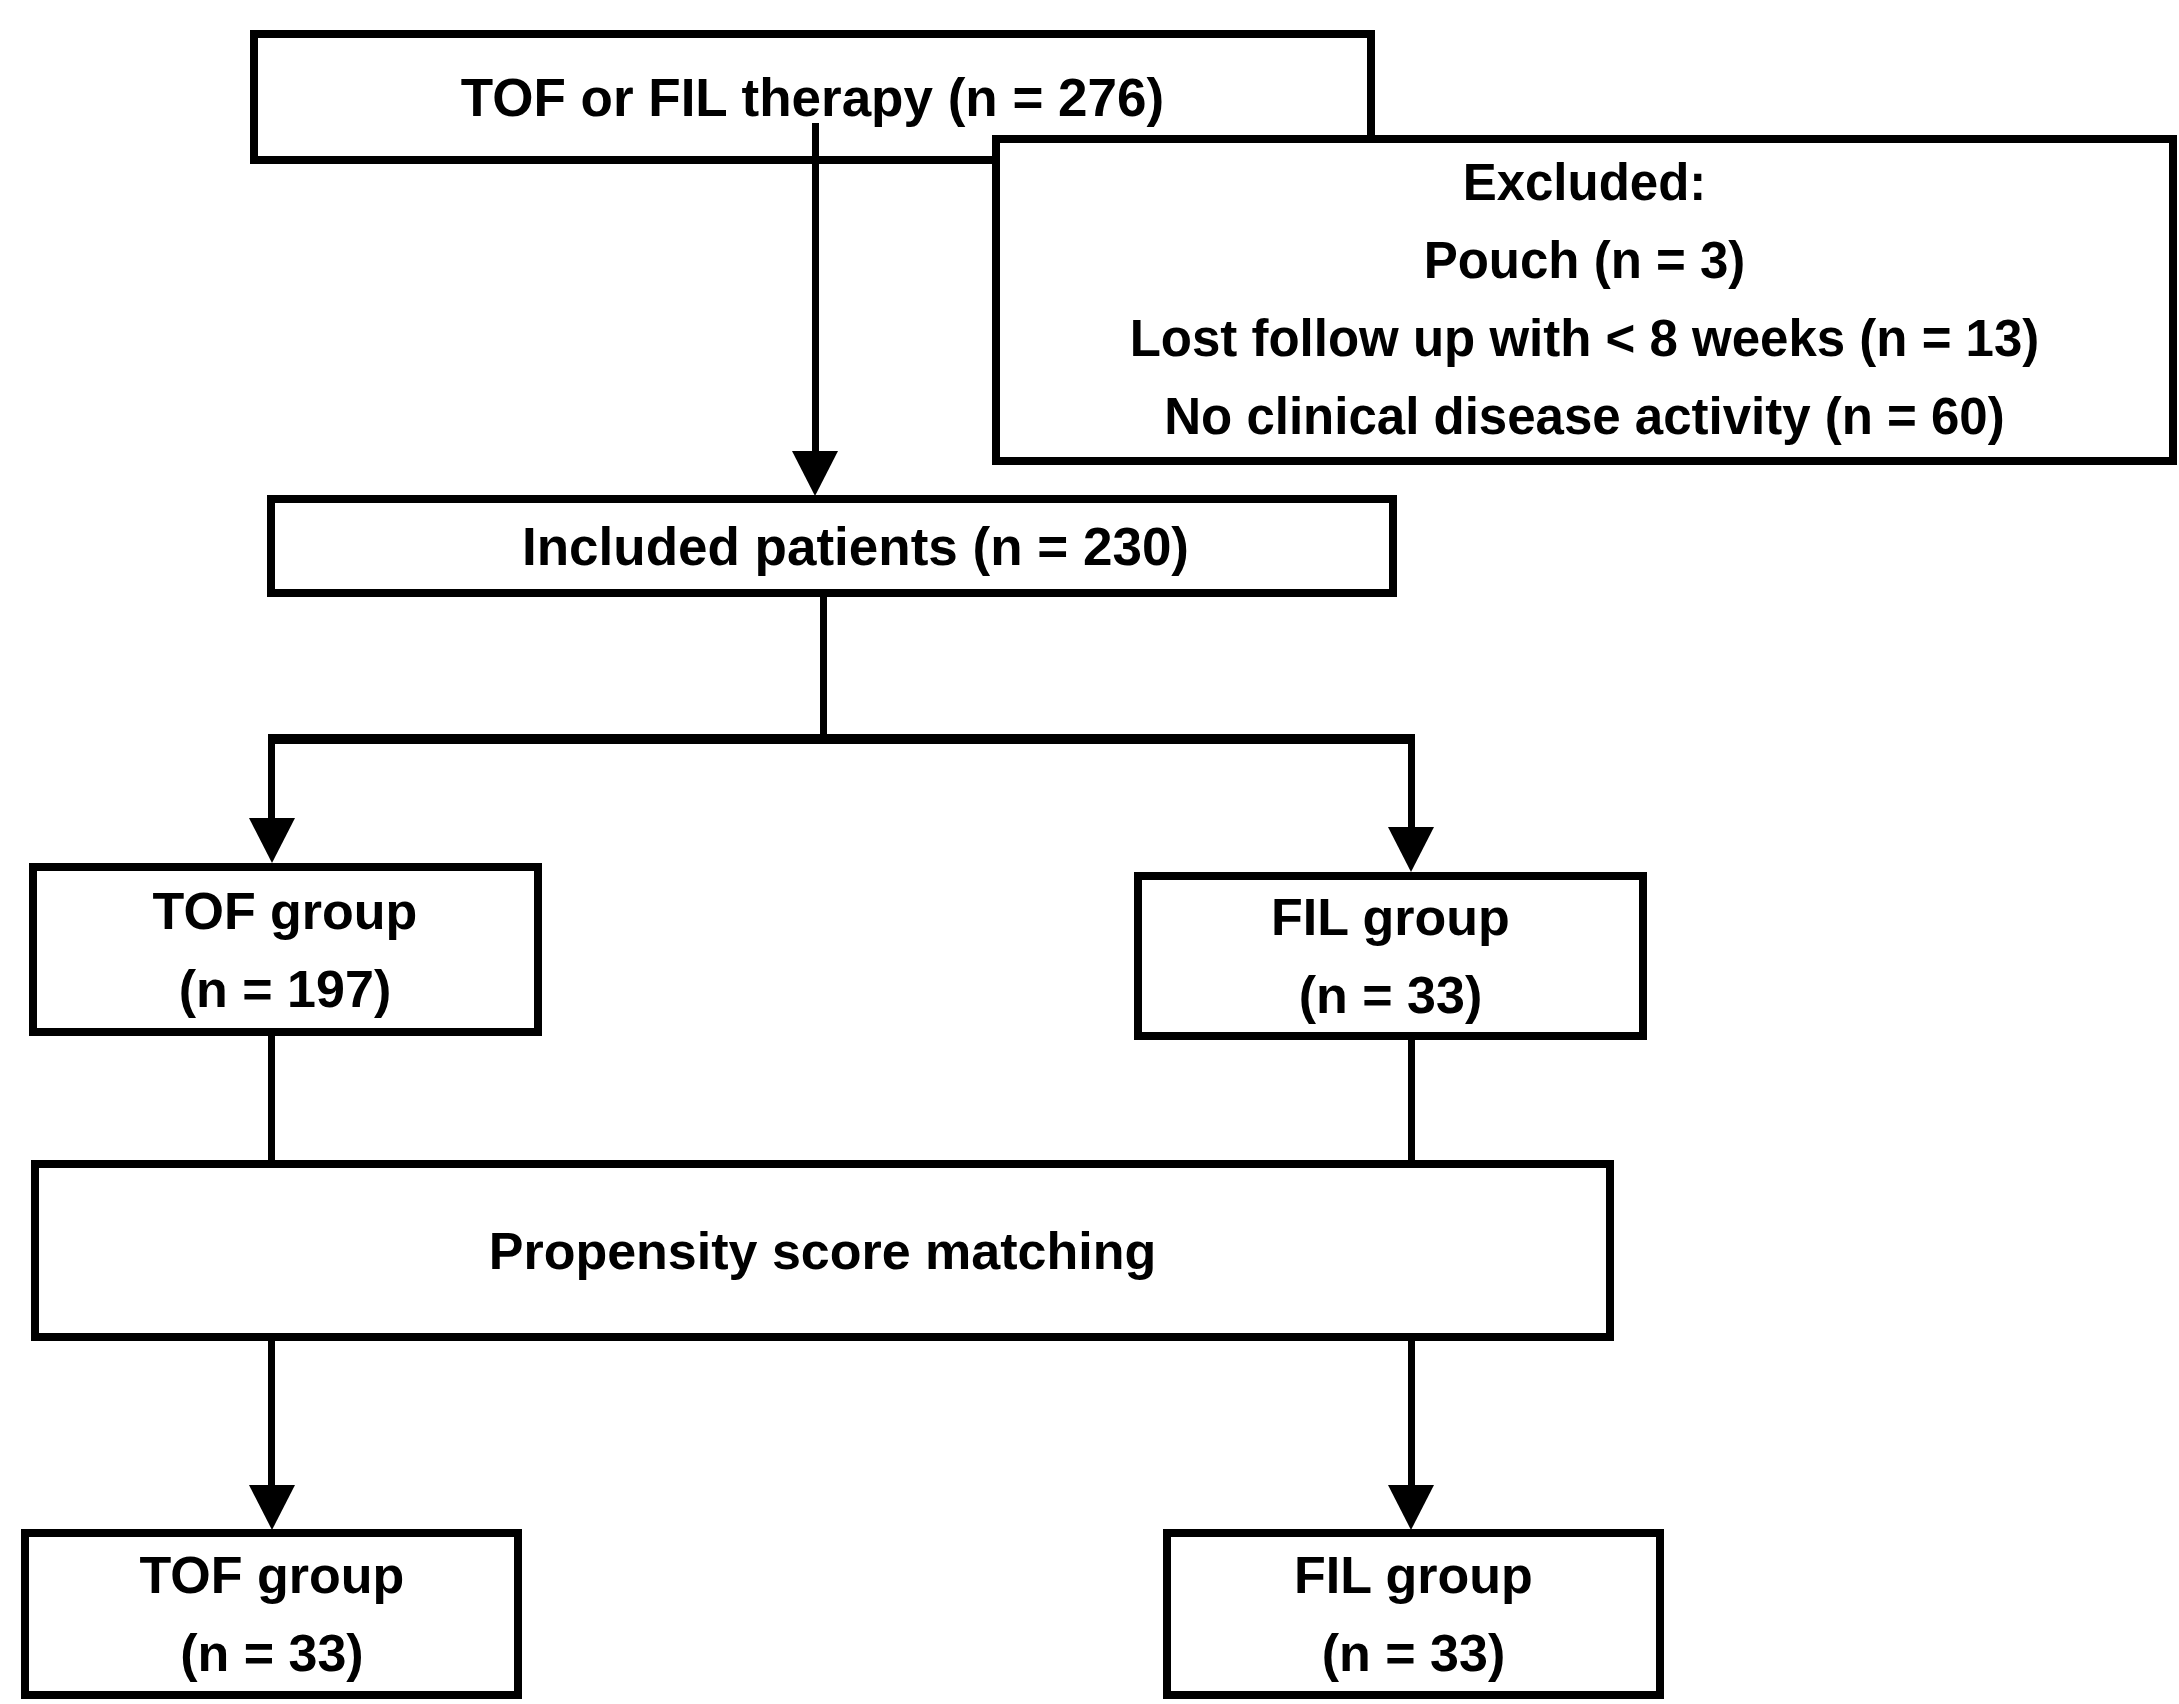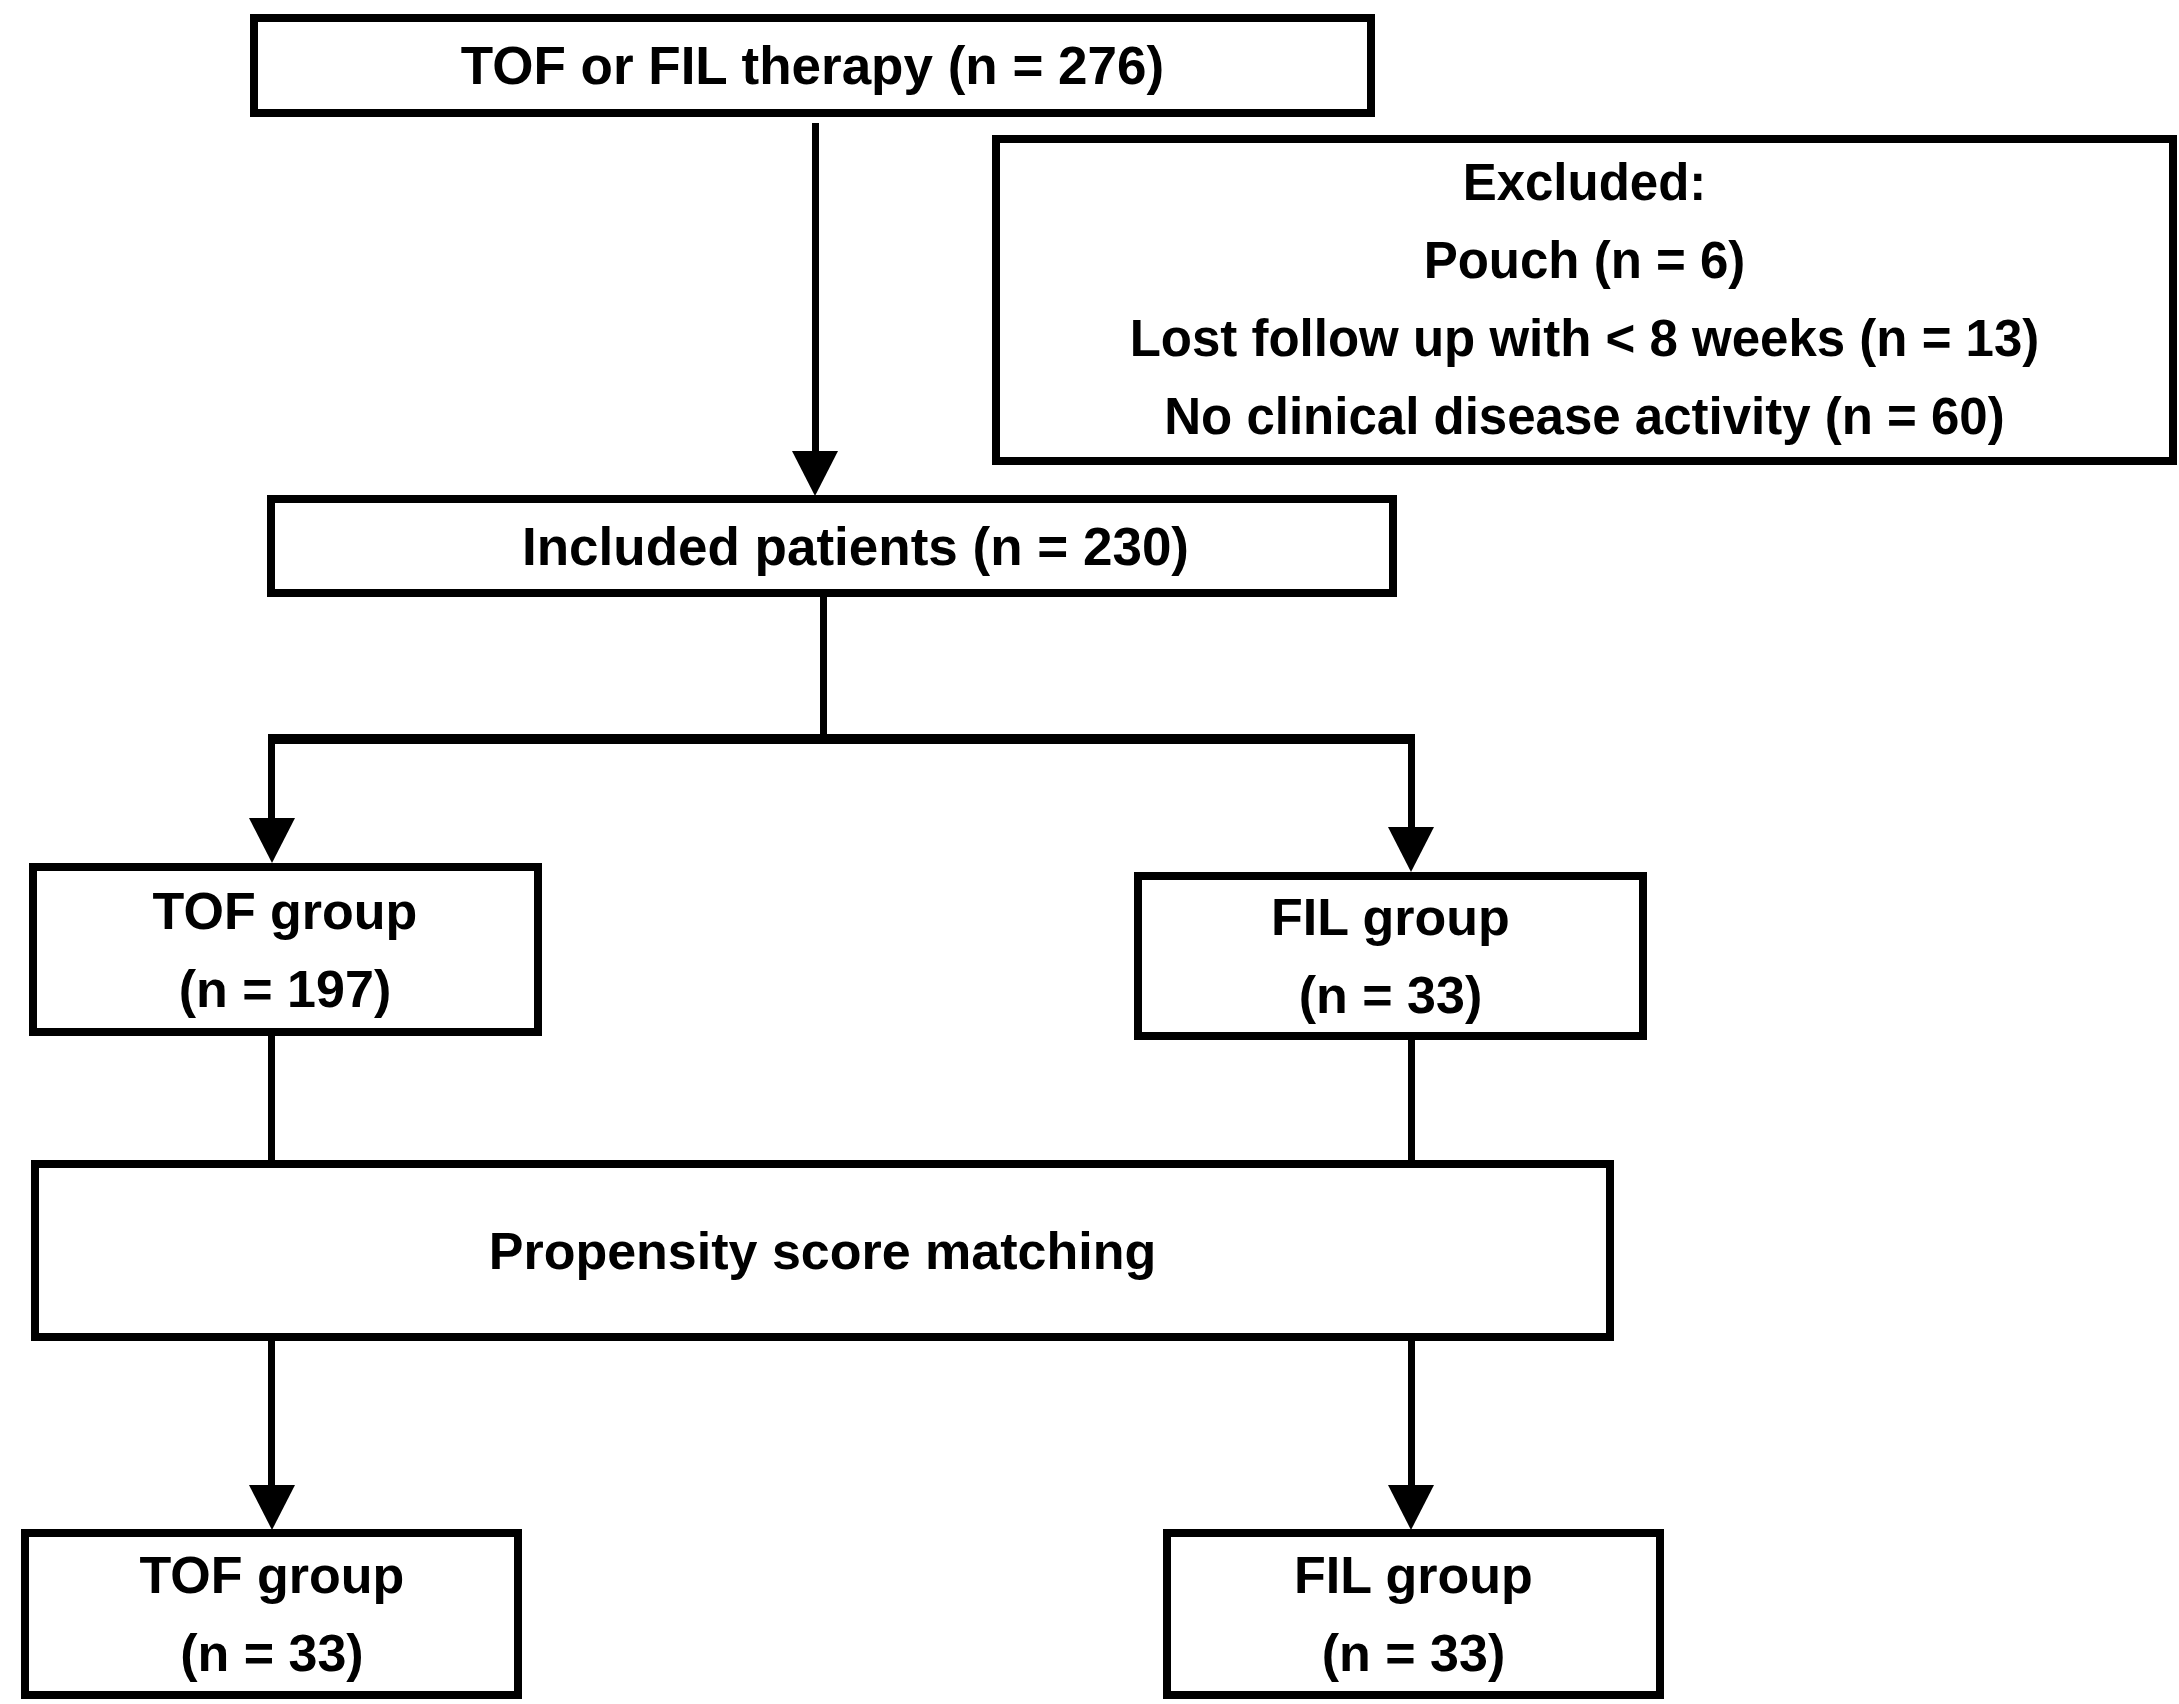--- a/index.html
+++ b/index.html
@@ -23,21 +23,21 @@
     flex-direction: column;
     align-items: center;
     justify-content: center;
     text-align: center;
     font-weight: bold;
     color: #000000;
   }
 
   .fbox .bline { white-space: nowrap; }
 
-  .box-therapy   { left: 250px;  top: 14px;   width: 1125px; height: 103px; font-size: 53px; }
+  .box-therapy   { left: 250px;  top: 30px;   width: 1125px; height: 134px; font-size: 53px; }
   .box-excluded  { left: 992px; top: 135px;  width: 1185px; height: 330px; font-size: 51px; line-height: 78px; }
   .box-included  { left: 267px;  top: 495px;  width: 1130px; height: 102px; font-size: 53px; padding-left: 47px; }
   .box-tof-group { left: 28.5px;   top: 863px;  width: 513px;  height: 173px; font-size: 52px; line-height: 78px; }
   .box-fil-group { left: 1134px; top: 872px;  width: 513px;  height: 168px; font-size: 52px; line-height: 78px; }
   .box-matching  { left: 31px;   top: 1160px; width: 1583px; height: 181px; font-size: 52px; line-height: 82px; }
   .box-tof-matched { left: 21.4px;   top: 1529px; width: 501px; height: 170px; font-size: 52px; line-height: 78px; }
   .box-fil-matched { left: 1163px; top: 1529px; width: 501px; height: 170px; font-size: 52px; line-height: 78px; }
 
   .line { position: absolute; background: #000000; }
 
@@ -80,21 +80,21 @@
 
   <div class="fbox box-therapy">
     <div class="bline">TOF or FIL therapy (n = 276)</div>
   </div>
 
   <div class="line v-line ln-therapy-down"></div>
   <div class="arrowhead ah-included"></div>
 
   <div class="fbox box-excluded">
     <div class="bline">Excluded:</div>
-    <div class="bline">Pouch (n = 6)</div>
+    <div class="bline">Pouch (n = 3)</div>
     <div class="bline">Lost follow up with &lt; 8 weeks (n = 13)</div>
     <div class="bline">No clinical disease activity (n = 60)</div>
   </div>
 
   <div class="fbox box-included">
     <div class="bline">Included patients (n = 230)</div>
   </div>
 
   <div class="line v-line ln-included-stem"></div>
   <div class="line h-line ln-branch"></div>

